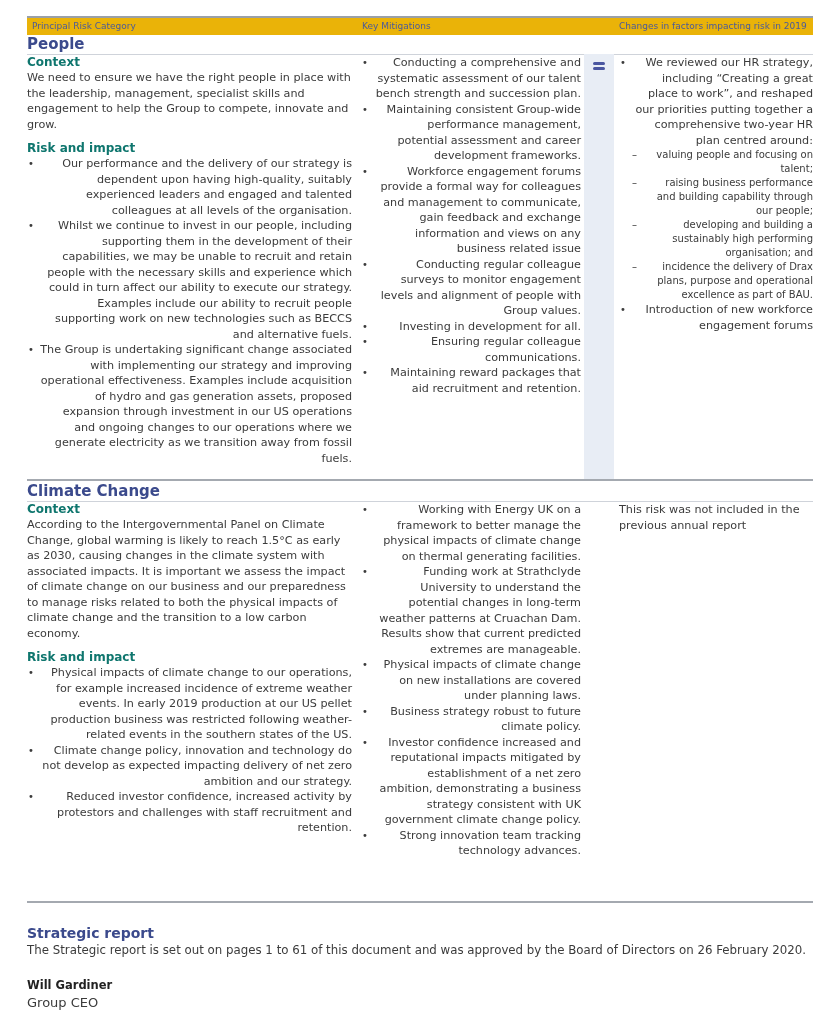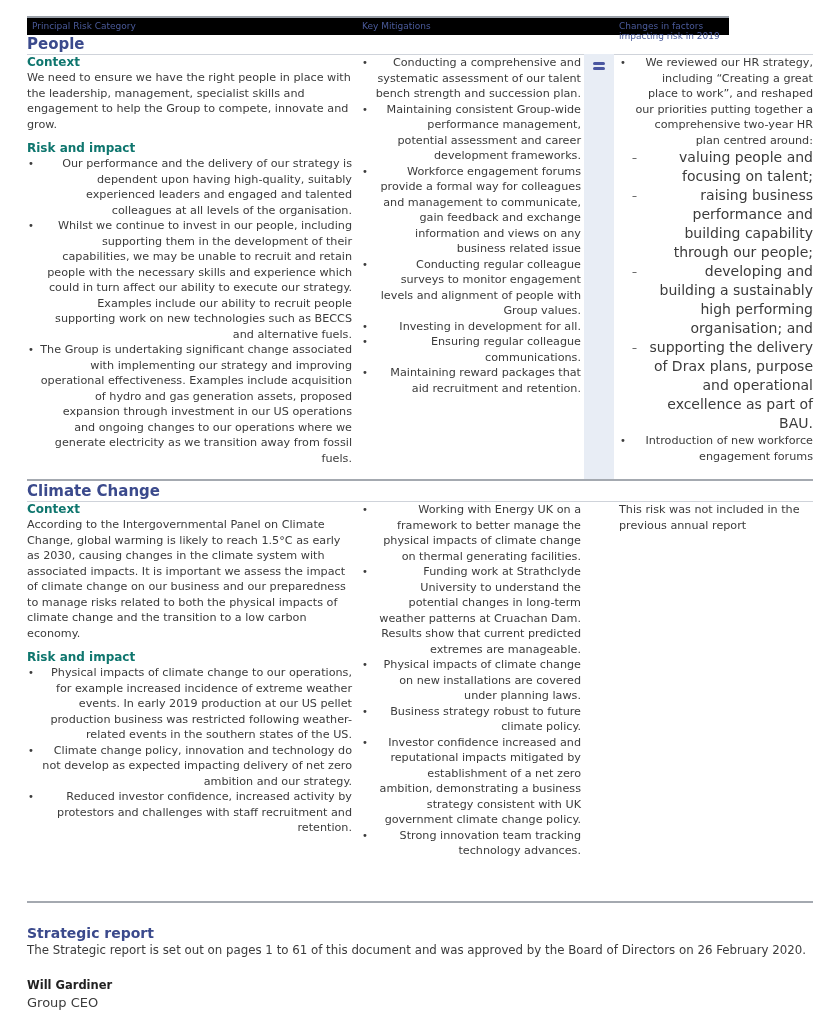--- a/index.html
+++ b/index.html
@@ -2,41 +2,41 @@
 <html><head>
 <meta charset="utf-8">
 <style>
   html, body { margin: 0; padding: 0; background: #ffffff; }
   body {
     width: 835px; height: 1024px; overflow: hidden; position: relative;
     font-family: "DejaVu Sans", sans-serif; color: #3b3b3b;
   }
   .page { position: absolute; left: 27px; top: 0; width: 786px; }
   .header-row {
-    position: absolute; top: 16px; left: 0; width: 702px; height: 17px;
-    background: #000000; border-top: 2px solid #9aa0a8;
+    position: absolute; top: 16px; left: 0; width: 786px; height: 17px;
+    background: #eab308; border-top: 2px solid #9aa0a8;
     font-size: 9px; color: #4a5a9a;
   }
   .header-row span { position: absolute; top: 3px; }
   .col-h1 { left: 5px; }
   .col-h2 { left: 335px; }
   .col-h3 { left: 592px; }
 
   .risk-title {
     position: absolute; left: 0; width: 786px; font-size: 15px; font-weight: bold;
     color: #3b4a8c; border-bottom: 1px solid #cfd3da; padding-bottom: 1px;
   }
   .sub-h { font-size: 12px; font-weight: bold; color: #0f766e; margin: 0; line-height: 15px; }
   .txt { font-size: 11.2px; line-height: 15.5px; color: #3b3b3b; }
   p.txt { margin: 0; }
   ul.blist { list-style: none; margin: 0; padding: 0; }
   ul.blist li { position: relative; padding-left: 13px; font-size: 11.2px; line-height: 15.5px; text-align: right; }
   ul.blist li::before { content: "\2022"; position: absolute; left: 1px; top: 0; font-size: 10px; }
   ul.dlist { list-style: none; margin: 0; padding: 0; }
-  ul.dlist li { position: relative; padding-left: 13px; font-size: 14px; line-height: 19px; }
+  ul.dlist li { position: relative; padding-left: 13px; font-size: 10px; line-height: 14px; }
   ul.dlist li::before { content: "\2013"; position: absolute; left: 0; top: 0; }
 
   .cell { position: absolute; }
   .band { position: absolute; background: #e8edf5; }
   .eq-icon { position: absolute; width: 12px; }
   .eq-icon i { display: block; height: 3px; background: #4a56a0; border-radius: 2px; margin-bottom: 2px; }
 
   .sep { position: absolute; left: 0; width: 786px; border-top: 2px solid #a4a9b0; }
 
   .foot-title { position: absolute; left: 0; top: 925px; font-size: 14px; font-weight: bold; color: #3b4a8c; }
@@ -87,21 +87,21 @@
     </div>
 
   <div class="cell" style="left:592px; top:55px; width:194px;">
     <ul class="blist">
       <li>
         <span>We reviewed our HR strategy, including “Creating a great place to work”, and reshaped our priorities putting together a comprehensive two-year HR plan centred around:</span>
         <ul class="dlist">
           <li>valuing people and focusing on talent;</li>
           <li>raising business performance and building capability through our people;</li>
           <li>developing and building a sustainably high performing organisation; and</li>
-          <li>supporting the delivery of Drax plans, purpose and operational excellence as part of BAU.</li>
+          <li>incidence the delivery of Drax plans, purpose and operational excellence as part of BAU.</li>
         </ul>
       </li>
       <li>Introduction of new workforce engagement forums</li>
     </ul>
   </div>
 
   <div class="sep" style="top:479px;"></div>
 
   <div class="risk-title" style="top:482px;">Climate Change</div>
 

